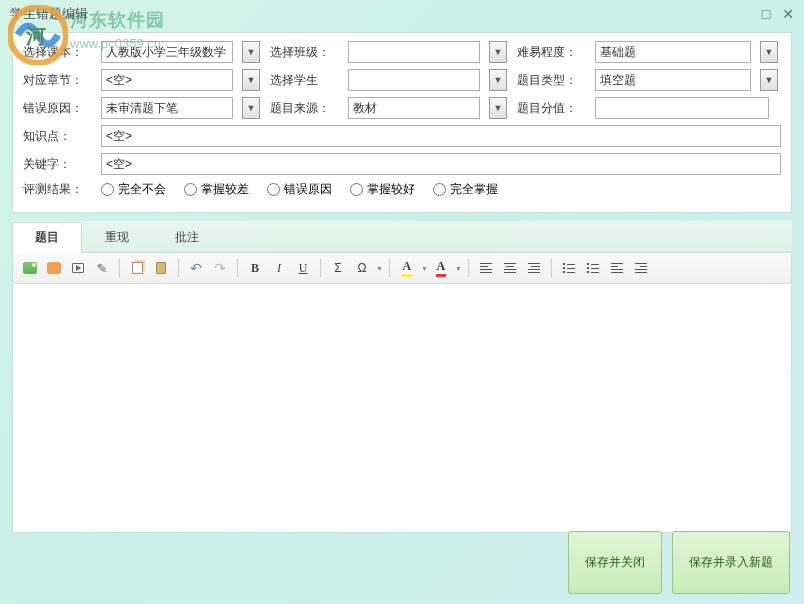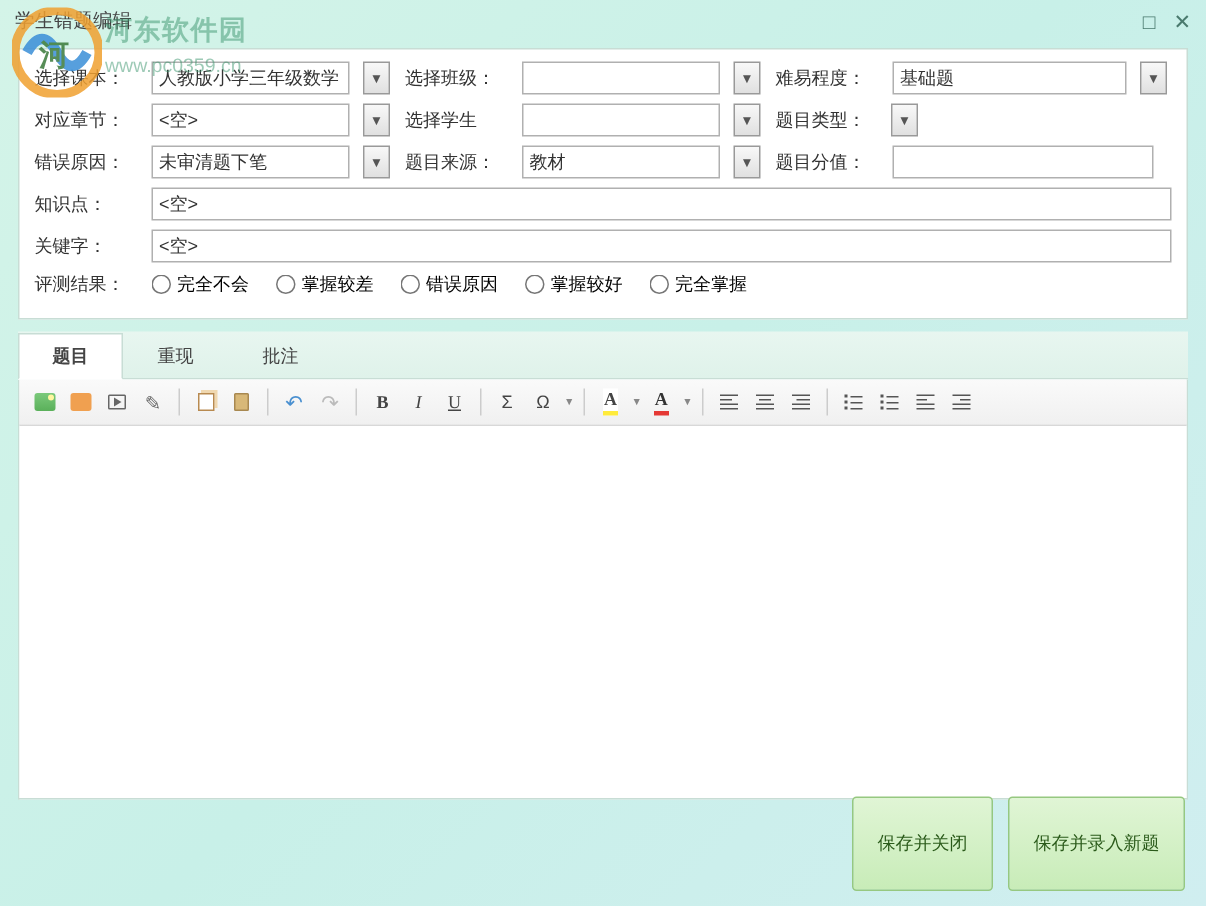--- a/index.html
+++ b/index.html
@@ -233,20 +233,21 @@
       <span class="dropdown-btn">▼</span>
   </div>
   <div class="form-row">
     <span class="form-label">对应章节：</span>
     <input class="form-select sel-md" value="&lt;空&gt;" style="">
       <span class="dropdown-btn">▼</span>
     <span class="form-label">选择学生</span>
     <input class="form-select sel-md" value="" style="">
       <span class="dropdown-btn">▼</span>
     <span class="form-label">题目类型：</span>
+    <input class="form-select sel-sm" value="填空题" style="">
       <span class="dropdown-btn">▼</span>
   </div>
   <div class="form-row">
     <span class="form-label">错误原因：</span>
     <input class="form-select sel-md" value="未审清题下笔" style="">
       <span class="dropdown-btn">▼</span>
     <span class="form-label">题目来源：</span>
     <input class="form-select sel-md" value="教材" style="">
       <span class="dropdown-btn">▼</span>
     <span class="form-label">题目分值：</span>

